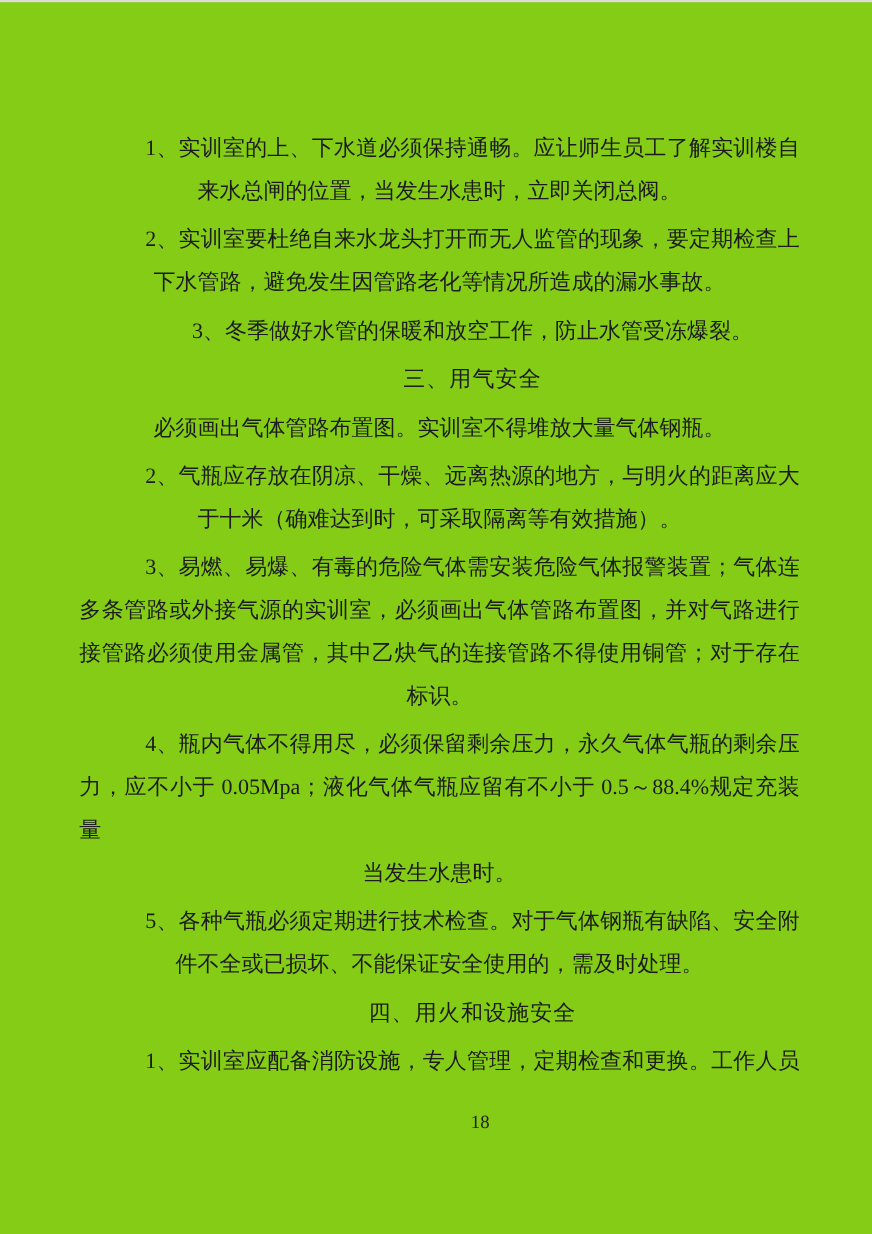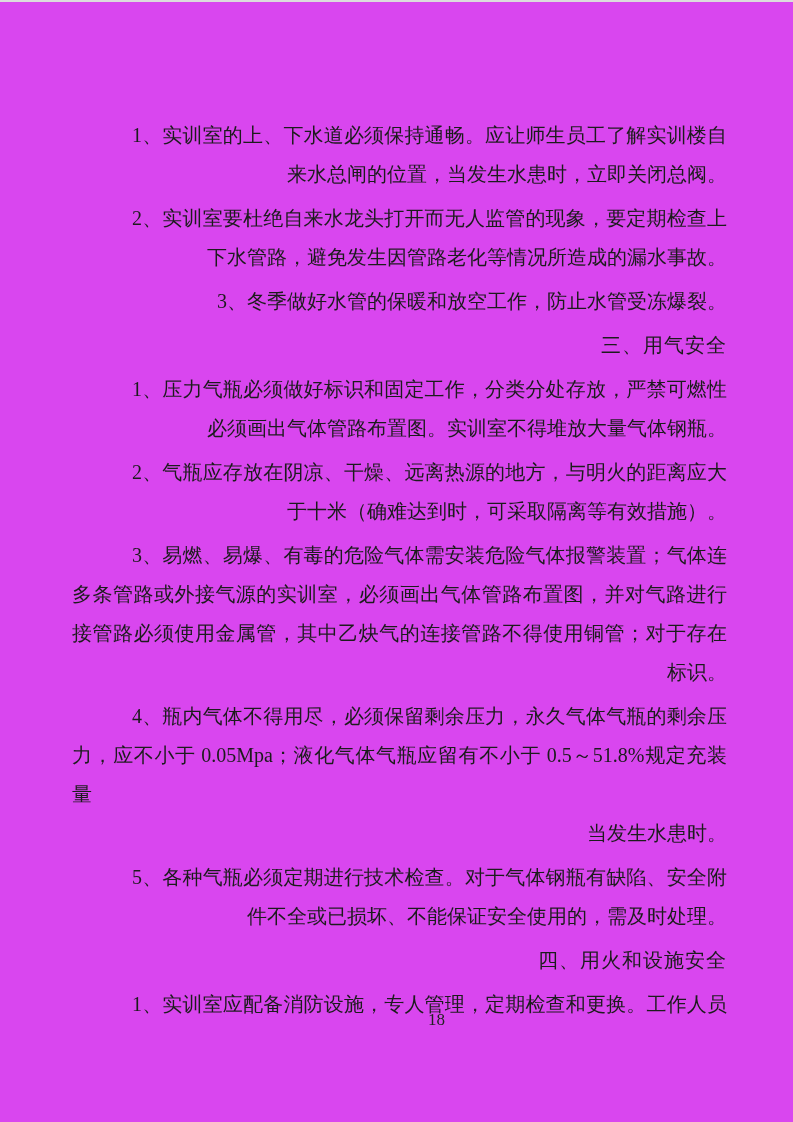--- a/index.html
+++ b/index.html
@@ -1,20 +1,20 @@
 <!DOCTYPE html>
 <html><head>
 <meta charset="utf-8">
 <style>
   html, body { margin: 0; padding: 0; background: #ffffff; }
   .page {
     position: relative;
     width: 793px;
     height: 1122px;
-    background: #d946ef;
+    background: #84cc16;
     overflow: hidden;
     font-family: "Liberation Serif", "DejaVu Serif", serif;
     color: #1c1c1c;
   }
   .edge-line {
     position: absolute;
     top: 0; left: 0;
     width: 100%; height: 2px;
     background: #dcdcdc;
   }
@@ -22,21 +22,21 @@
     position: absolute;
     left: 72px;
     top: 116px;
     width: 655px;
   }
   .block { margin: 0 0 5px 0; }
   .block:last-child { margin-bottom: 0; }
   .line {
     font-size: 20px;
     line-height: 39px;
-    text-align: right;
+    text-align: center;
     overflow: visible;
   }
   .line.full { text-align: justify; text-align-last: justify; }
   .line.indent { text-indent: 60px; }
   .block.heading .line {
     font-family: "Liberation Sans", "DejaVu Sans", sans-serif;
     font-weight: normal;
     letter-spacing: 1px;
   }
   .footer {
@@ -65,36 +65,35 @@
         <div class="line indent full">2、实训室要杜绝自来水龙头打开而无人监管的现象，要定期检查上</div>
         <div class="line">下水管路，避免发生因管路老化等情况所造成的漏水事故。</div>
       </div>
       <div class="block paragraph">
         <div class="line indent">3、冬季做好水管的保暖和放空工作，防止水管受冻爆裂。</div>
       </div>
       <div class="block heading">
         <div class="line indent">三、用气安全</div>
       </div>
       <div class="block paragraph">
-        <div class="line indent full">1、压力气瓶必须做好标识和固定工作，分类分处存放，严禁可燃性</div>
         <div class="line">必须画出气体管路布置图。实训室不得堆放大量气体钢瓶。</div>
       </div>
       <div class="block paragraph">
         <div class="line indent full">2、气瓶应存放在阴凉、干燥、远离热源的地方，与明火的距离应大</div>
         <div class="line">于十米（确难达到时，可采取隔离等有效措施）。</div>
       </div>
       <div class="block paragraph">
         <div class="line indent full">3、易燃、易爆、有毒的危险气体需安装危险气体报警装置；气体连</div>
         <div class="line full">多条管路或外接气源的实训室，必须画出气体管路布置图，并对气路进行</div>
         <div class="line full">接管路必须使用金属管，其中乙炔气的连接管路不得使用铜管；对于存在</div>
         <div class="line">标识。</div>
       </div>
       <div class="block paragraph">
         <div class="line indent full">4、瓶内气体不得用尽，必须保留剩余压力，永久气体气瓶的剩余压</div>
-        <div class="line full">力，应不小于 0.05Mpa；液化气体气瓶应留有不小于 0.5～51.8%规定充装量</div>
+        <div class="line full">力，应不小于 0.05Mpa；液化气体气瓶应留有不小于 0.5～88.4%规定充装量</div>
         <div class="line">当发生水患时。</div>
       </div>
       <div class="block paragraph">
         <div class="line indent full">5、各种气瓶必须定期进行技术检查。对于气体钢瓶有缺陷、安全附</div>
         <div class="line">件不全或已损坏、不能保证安全使用的，需及时处理。</div>
       </div>
       <div class="block heading">
         <div class="line indent">四、用火和设施安全</div>
       </div>
       <div class="block paragraph">

